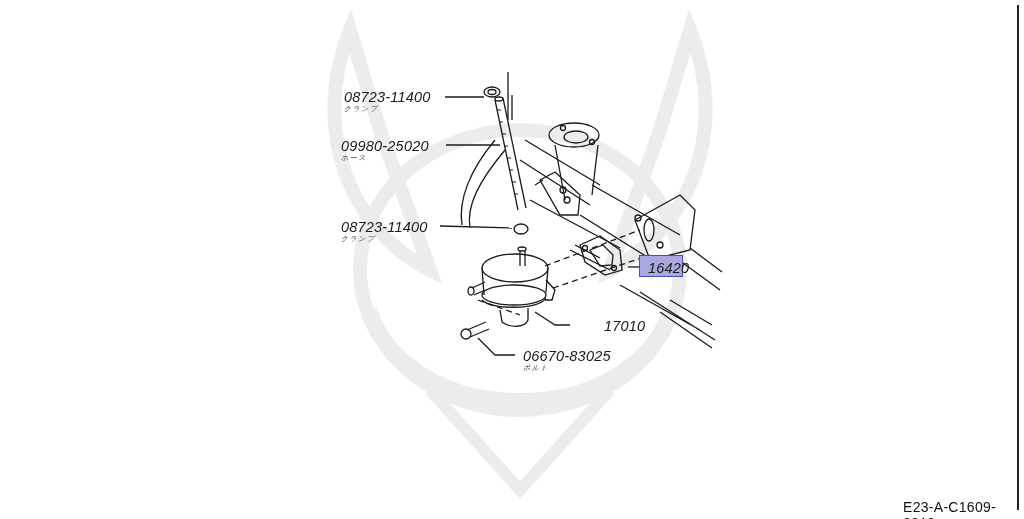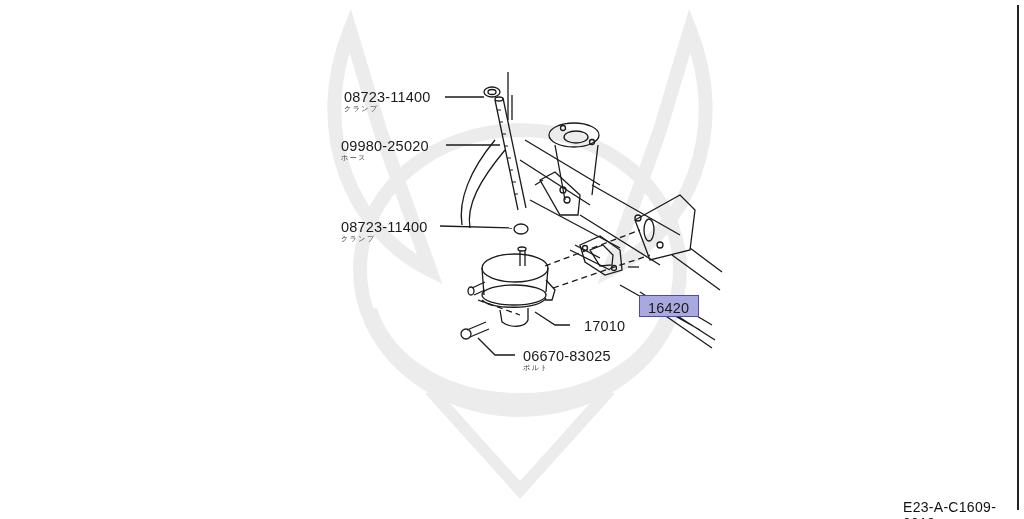--- a/index.html
+++ b/index.html
@@ -1,19 +1,19 @@
 <!DOCTYPE html>
 <html><head>
 <meta charset="utf-8">
 <style>
   html, body { margin: 0; padding: 0; background: #ffffff; }
   body { width: 1024px; height: 519px; position: relative; overflow: hidden;
          font-family: "Liberation Sans", sans-serif; color: #111; }
   .canvas { position: absolute; left: 0; top: 0; width: 1024px; height: 519px; }
-  .label { position: absolute; font-family: "Liberation Sans", sans-serif; color: #1a1a1a; white-space: nowrap; }
+  .label { position: absolute; font-family: "Liberation Sans", sans-serif; color: #1a1a1a; white-space: nowrap; font-style: italic; }
   .pn { font-size: 14.5px; letter-spacing: 0.2px; line-height: 16px; }
   .jp { font-size: 7px; line-height: 8px; color: #333; letter-spacing: 1.5px; }
   .highlight { position: absolute; background: #a9a9e0; border: 1px solid #4a4ab8;
                box-sizing: border-box; }
   .highlight .pn { position: absolute; left: 8px; top: 4px; }
   .figid { position: absolute; font-size: 14px; color: #111; letter-spacing: 0.3px; }
   .border-right { position: absolute; left: 1017px; top: 5px; width: 2px; height: 505px; background: #222; }
   .watermark { position: absolute; left: 290px; top: 10px; opacity: 0.07; }
 </style>
 </head>
@@ -111,25 +111,25 @@
   <div class="label" style="left:341px;top:138px;">
     <div class="pn">09980-25020</div>
     <div class="jp">ホース</div>
   </div>
 
   <div class="label" style="left:341px;top:219px;">
     <div class="pn">08723-11400</div>
     <div class="jp">クランプ</div>
   </div>
 
-  <div class="highlight" style="left:639px;top:255px;width:60px;height:22px;margin-top:40px;">
+  <div class="highlight" style="left:639px;top:255px;width:44px;height:22px;">
     <div class="pn label">16420</div>
   </div>
 
-  <div class="label" style="left:584px;top:318px;">
+  <div class="label" style="left:604px;top:318px;">
     <div class="pn">17010</div>
   </div>
 
   <div class="label" style="left:523px;top:348px;">
     <div class="pn">06670-83025</div>
     <div class="jp">ボルト</div>
   </div>
 
   <div class="figid" style="left:903px;top:499px;">E23-A-C1609-0019</div>
 

